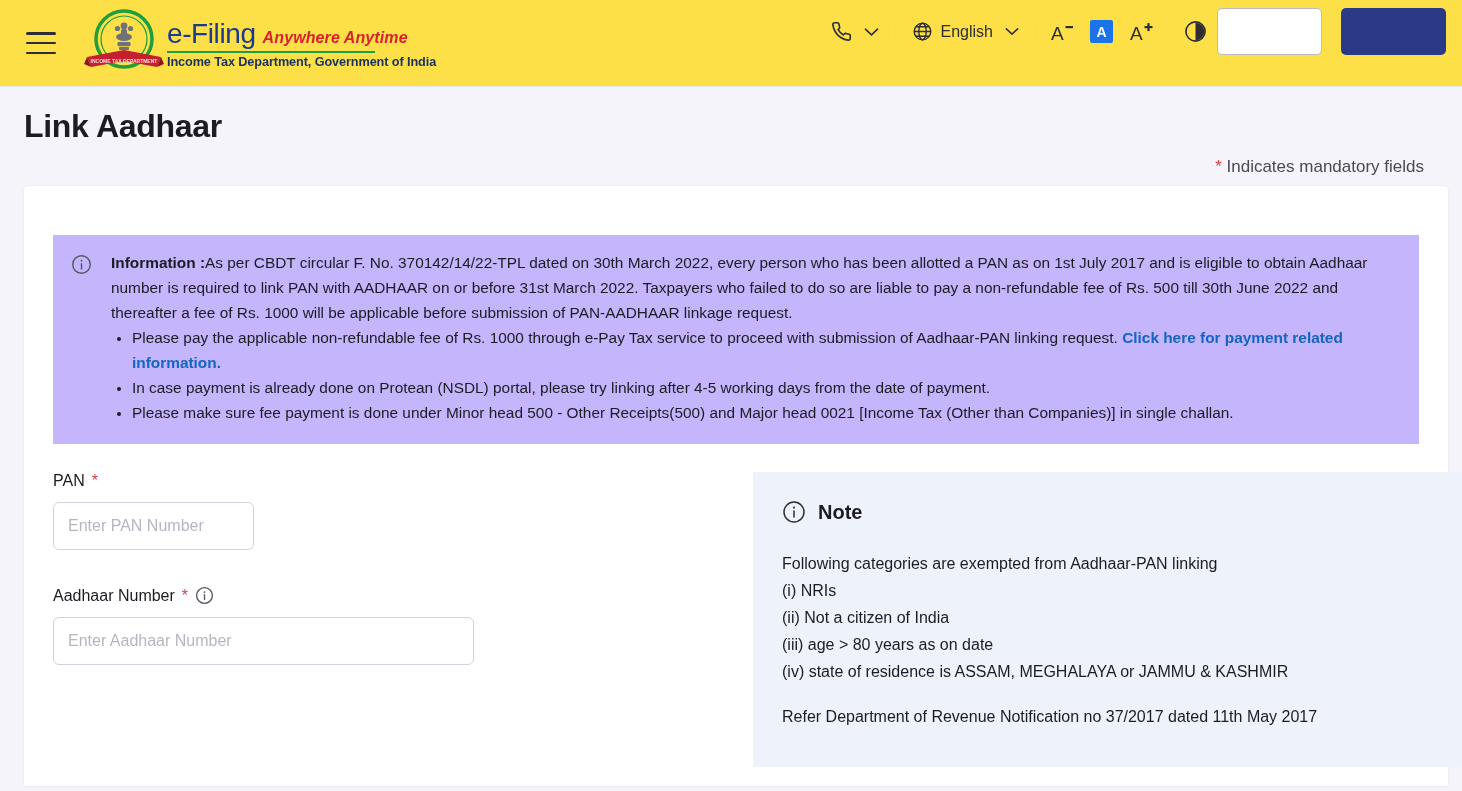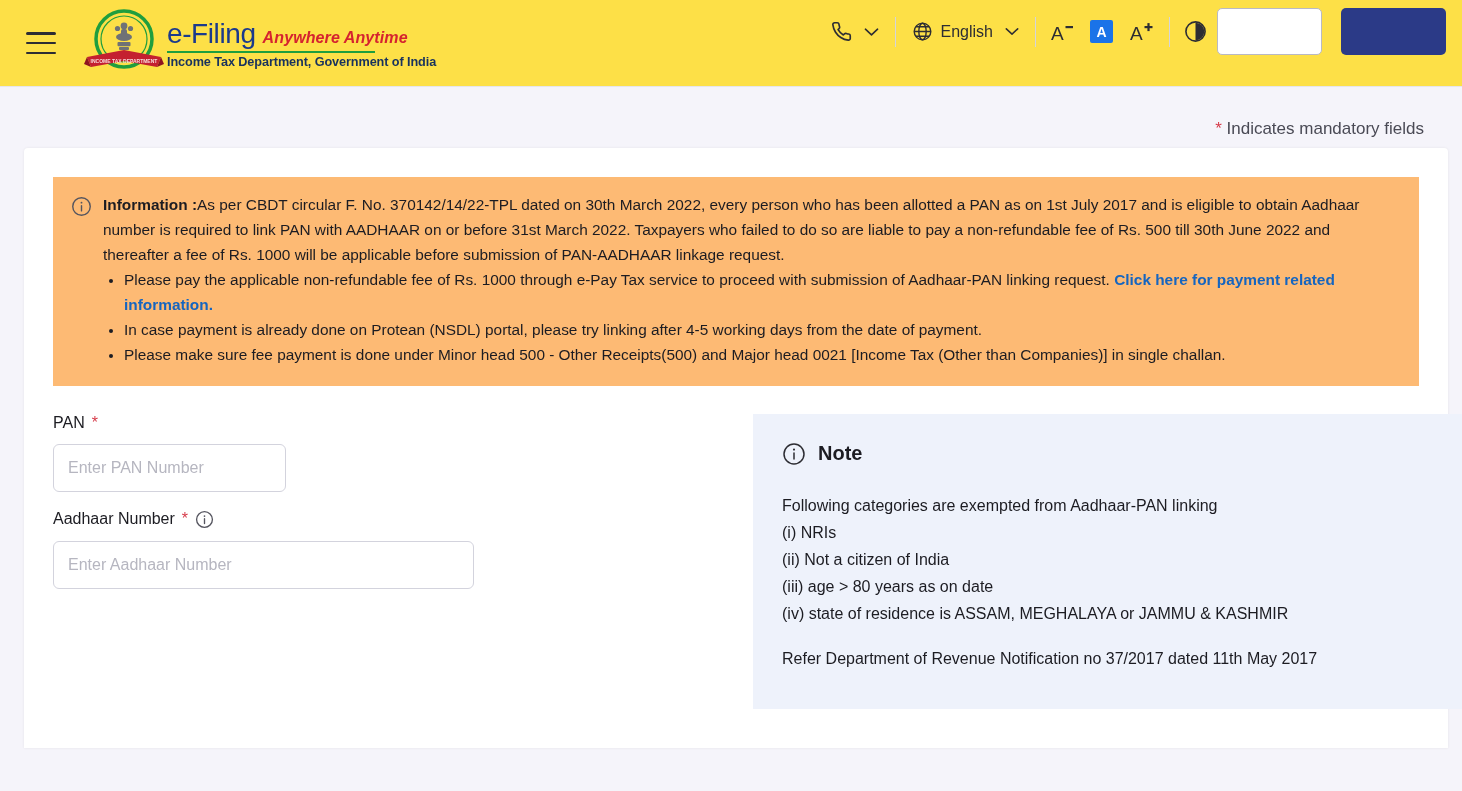--- a/index.html
+++ b/index.html
@@ -97,25 +97,26 @@
     margin: 9px 14px 0 24px;
     background: #ffffff;
     border-radius: 4px 4px 0 0;
     box-shadow: 0 0 3px rgba(0,0,0,0.07);
     min-height: 600px;
     padding: 29px 29px 0 29px;
   }
 
   
   .info-banner {
-    background: #fdba74;
+    background: #c4b5fd;
     padding: 16px 20px 18px 18px;
     display: flex;
-    gap: 11px;
+    gap: 19px;
     line-height: 1.62;
+    margin-top: 20px;
   }
   .info-icon-wrap { flex: none; padding-top: 3px; }
   .info-body { font-size: 15.4px; color: #1c1c22; }
   .info-body b { font-weight: 700; }
   .info-body ul { margin: 0; padding-left: 21px; }
   .info-body li { margin: 0; }
   .info-body li::marker { font-size: 14px; }
   .link-blue { color: #1565c0; font-weight: 600; text-decoration: none; cursor: pointer; }
 
   
@@ -124,23 +125,23 @@
   .field-label {
     font-size: 16px; color: #1c1c22; display: flex; align-items: center; gap: 7px;
     margin-bottom: 12px;
   }
   .text-input {
     height: 48px; border: 1px solid #d3d3dd; border-radius: 6px;
     background: #fff; font-size: 16px; color: #1c1c22;
     padding: 0 14px; outline: none; font-family: "Liberation Sans", sans-serif;
   }
   .text-input::placeholder { color: #b6b6c0; }
-  #pan-input { width: 233px; }
+  #pan-input { width: 201px; }
   #aadhaar-input { width: 421px; }
-  .gap-field { margin-top: 18px; }
+  .gap-field { margin-top: 36px; }
 
   .note-box {
     background: #eef2fb;
     width: 753px;
     flex: none;
     padding: 28px 24px 30px 29px;
     align-self: flex-start;
     min-height: 295px;
   }
   .note-head {
@@ -259,20 +260,21 @@
         </svg>
       </span>
     </div>
 
     <button class="btn-outline"></button>
     <button class="btn-primary"></button>
   </div>
 </div>
 
 <div class="title-area">
+  <h1 class="page-title">Link Aadhaar</h1>
   <div class="mandatory-note">
     <span class="ast">*</span>
     <span>Indicates mandatory fields</span>
   </div>
 </div>
 
 <div class="card">
 
   <div class="info-banner">
     <span class="info-icon-wrap">

